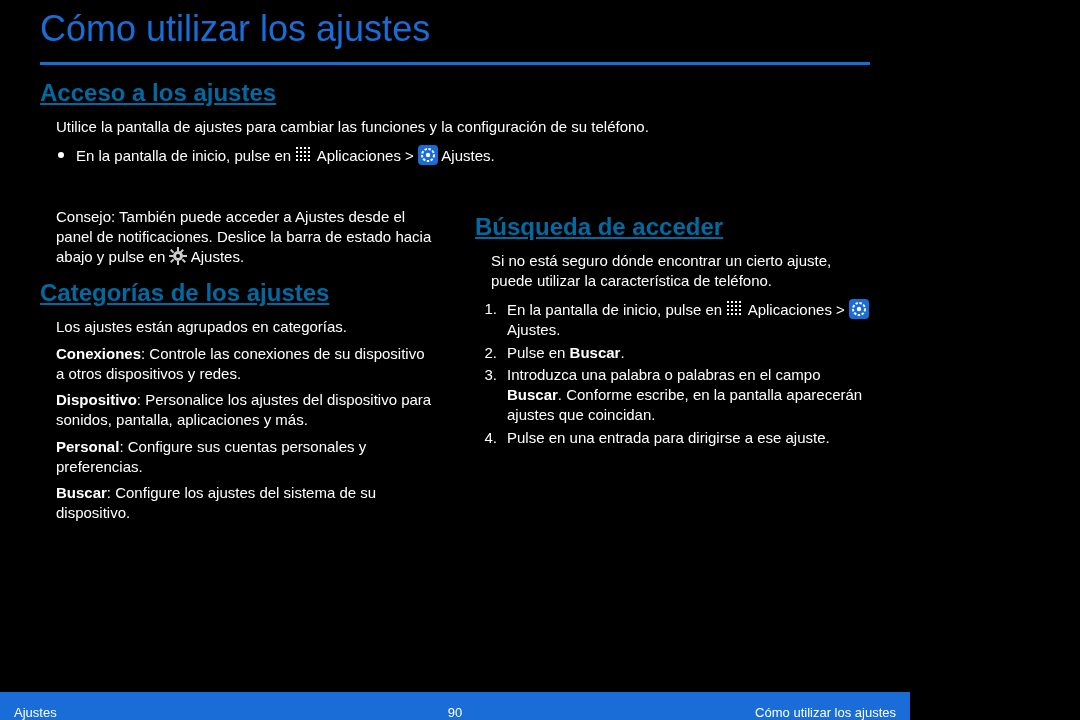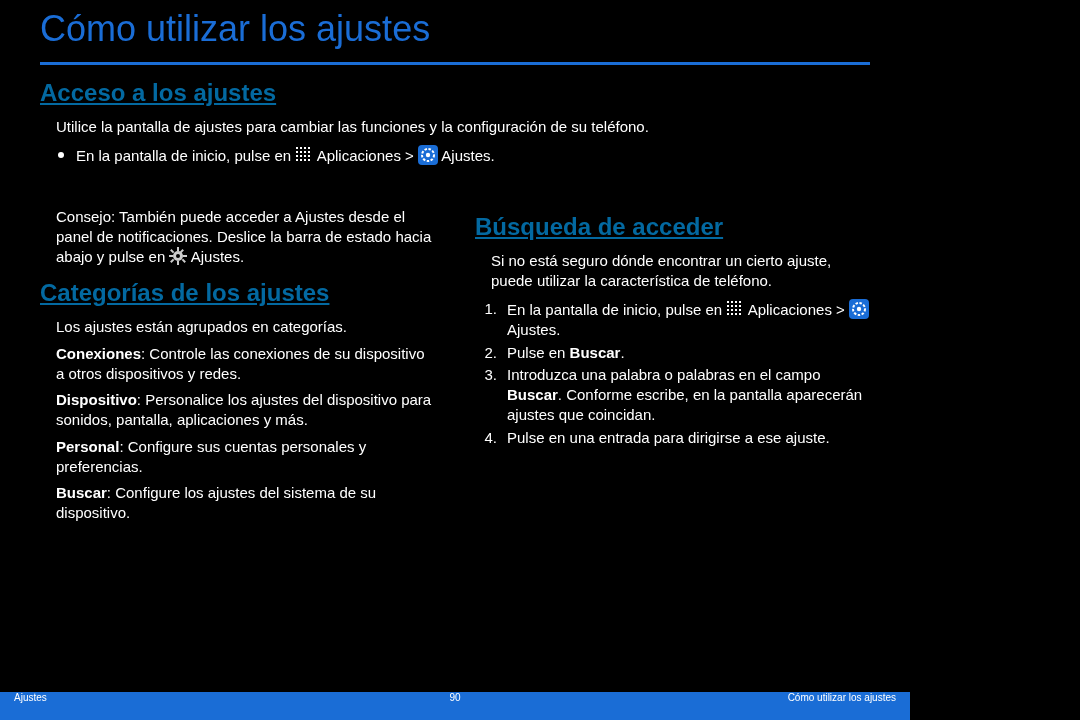--- a/index.html
+++ b/index.html
@@ -15,21 +15,21 @@
   .inline-icon { display: inline-block; width: 18px; height: 18px; vertical-align: -3px; }
   .inline-icon.settings-app { width: 20px; height: 20px; vertical-align: -4px; border-radius: 4px; }
   .inline-icon.apps-grid { width: 18px; height: 18px; vertical-align: -3px; }
   .inline-icon.gear-gray { width: 18px; height: 18px; vertical-align: -3px; }
   p { margin-bottom: 6px; margin-left: 16px; }
   .bullet-block { position: relative; padding-left: 36px; margin-top: 8px; }
   .bullet-dot { position: absolute; left: 18px; top: 7px; width: 6px; height: 6px; background: #fff; border-radius: 50%; }
   .numlist { margin-top: 8px; }
   .numitem { display: flex; gap: 10px; margin-bottom: 2px; }
   .numitem .n { min-width: 22px; text-align: right; }
-  .footer { position: absolute; left: 0; right: 0; bottom: 0; height: 28px; background: #1a6dd6; display: flex; align-items: flex-start; justify-content: space-between; padding: 0 14px; font-size: 10px; color: #fff; }
+  .footer { position: absolute; left: 0; right: 0; bottom: 0; height: 28px; background: #1a6dd6; display: flex; align-items: flex-end; justify-content: space-between; padding: 0 14px; font-size: 13px; color: #fff; }
   .footer .center { position: absolute; left: 50%; transform: translateX(-50%); }
   .right-col-offset { margin-top: 40px; }
   .col-left-wrap { max-width: 480px; }
 </style>
 </head>
 <body>
 
 <div class="page">
   <div class="content">
     <div class="title">Cómo utilizar los ajustes</div>

